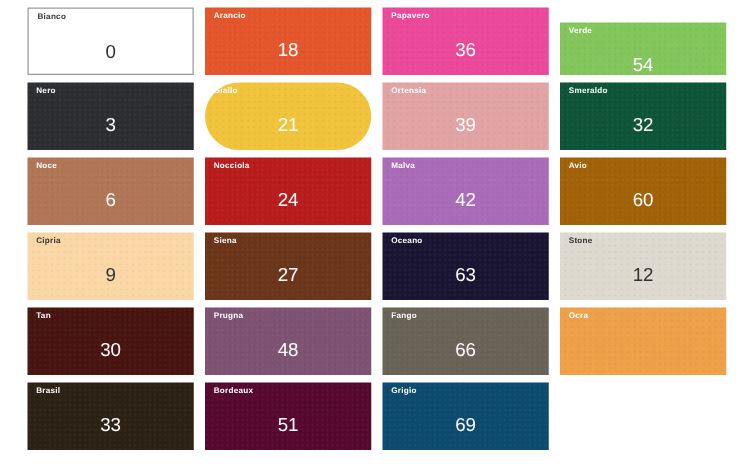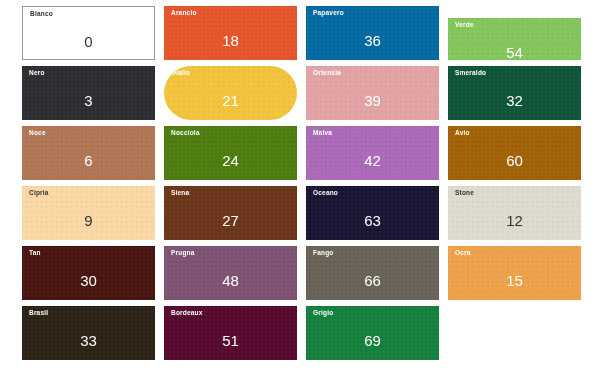--- a/index.html
+++ b/index.html
@@ -72,21 +72,21 @@
 <div id="palette">
   <div class="grid">
       <div class="swatch dark-ink bordered" style="background: rgb(255, 255, 255);">
         <span class="sw-name">Bianco</span>
         <span class="sw-code">0</span>
       </div>
       <div class="swatch light-ink" style="background: rgb(228, 85, 44);">
         <span class="sw-name">Arancio</span>
         <span class="sw-code">18</span>
       </div>
-      <div class="swatch light-ink" style="background: #0369a1;">
+      <div class="swatch light-ink" style="background: #ec4899;">
         <span class="sw-name">Papavero</span>
         <span class="sw-code">36</span>
       </div>
       <div class="swatch light-ink" style="background: rgb(131, 198, 92); margin-top: 12px;">
         <span class="sw-name">Verde</span>
         <span class="sw-code">54</span>
       </div>
       <div class="swatch light-ink" style="background: rgb(43, 45, 49);">
         <span class="sw-name">Nero</span>
         <span class="sw-code">3</span>
@@ -100,21 +100,21 @@
         <span class="sw-code">39</span>
       </div>
       <div class="swatch light-ink" style="background: rgb(13, 84, 56);">
         <span class="sw-name">Smeraldo</span>
         <span class="sw-code">32</span>
       </div>
       <div class="swatch light-ink" style="background: rgb(176, 117, 85);">
         <span class="sw-name">Noce</span>
         <span class="sw-code">6</span>
       </div>
-      <div class="swatch light-ink" style="background: #4d7c0f;">
+      <div class="swatch light-ink" style="background: #b91c1c;">
         <span class="sw-name">Nocciola</span>
         <span class="sw-code">24</span>
       </div>
       <div class="swatch light-ink" style="background: rgb(170, 106, 184);">
         <span class="sw-name">Malva</span>
         <span class="sw-code">42</span>
       </div>
       <div class="swatch light-ink" style="background: #a16207;">
         <span class="sw-name">Avio</span>
         <span class="sw-code">60</span>
@@ -142,28 +142,27 @@
       <div class="swatch light-ink" style="background: rgb(126, 82, 114);">
         <span class="sw-name">Prugna</span>
         <span class="sw-code">48</span>
       </div>
       <div class="swatch light-ink" style="background: rgb(105, 98, 87);">
         <span class="sw-name">Fango</span>
         <span class="sw-code">66</span>
       </div>
       <div class="swatch light-ink" style="background: rgb(238, 161, 73);">
         <span class="sw-name">Ocra</span>
-        <span class="sw-code">15</span>
       </div>
       <div class="swatch light-ink" style="background: rgb(43, 33, 20);">
         <span class="sw-name">Brasil</span>
         <span class="sw-code">33</span>
       </div>
       <div class="swatch light-ink" style="background: rgb(86, 8, 46);">
         <span class="sw-name">Bordeaux</span>
         <span class="sw-code">51</span>
       </div>
-      <div class="swatch light-ink" style="background: #15803d;">
+      <div class="swatch light-ink" style="background: #0c4a6e;">
         <span class="sw-name">Grigio</span>
         <span class="sw-code">69</span>
       </div>
     </div>
 </div>
 
 </body></html>

